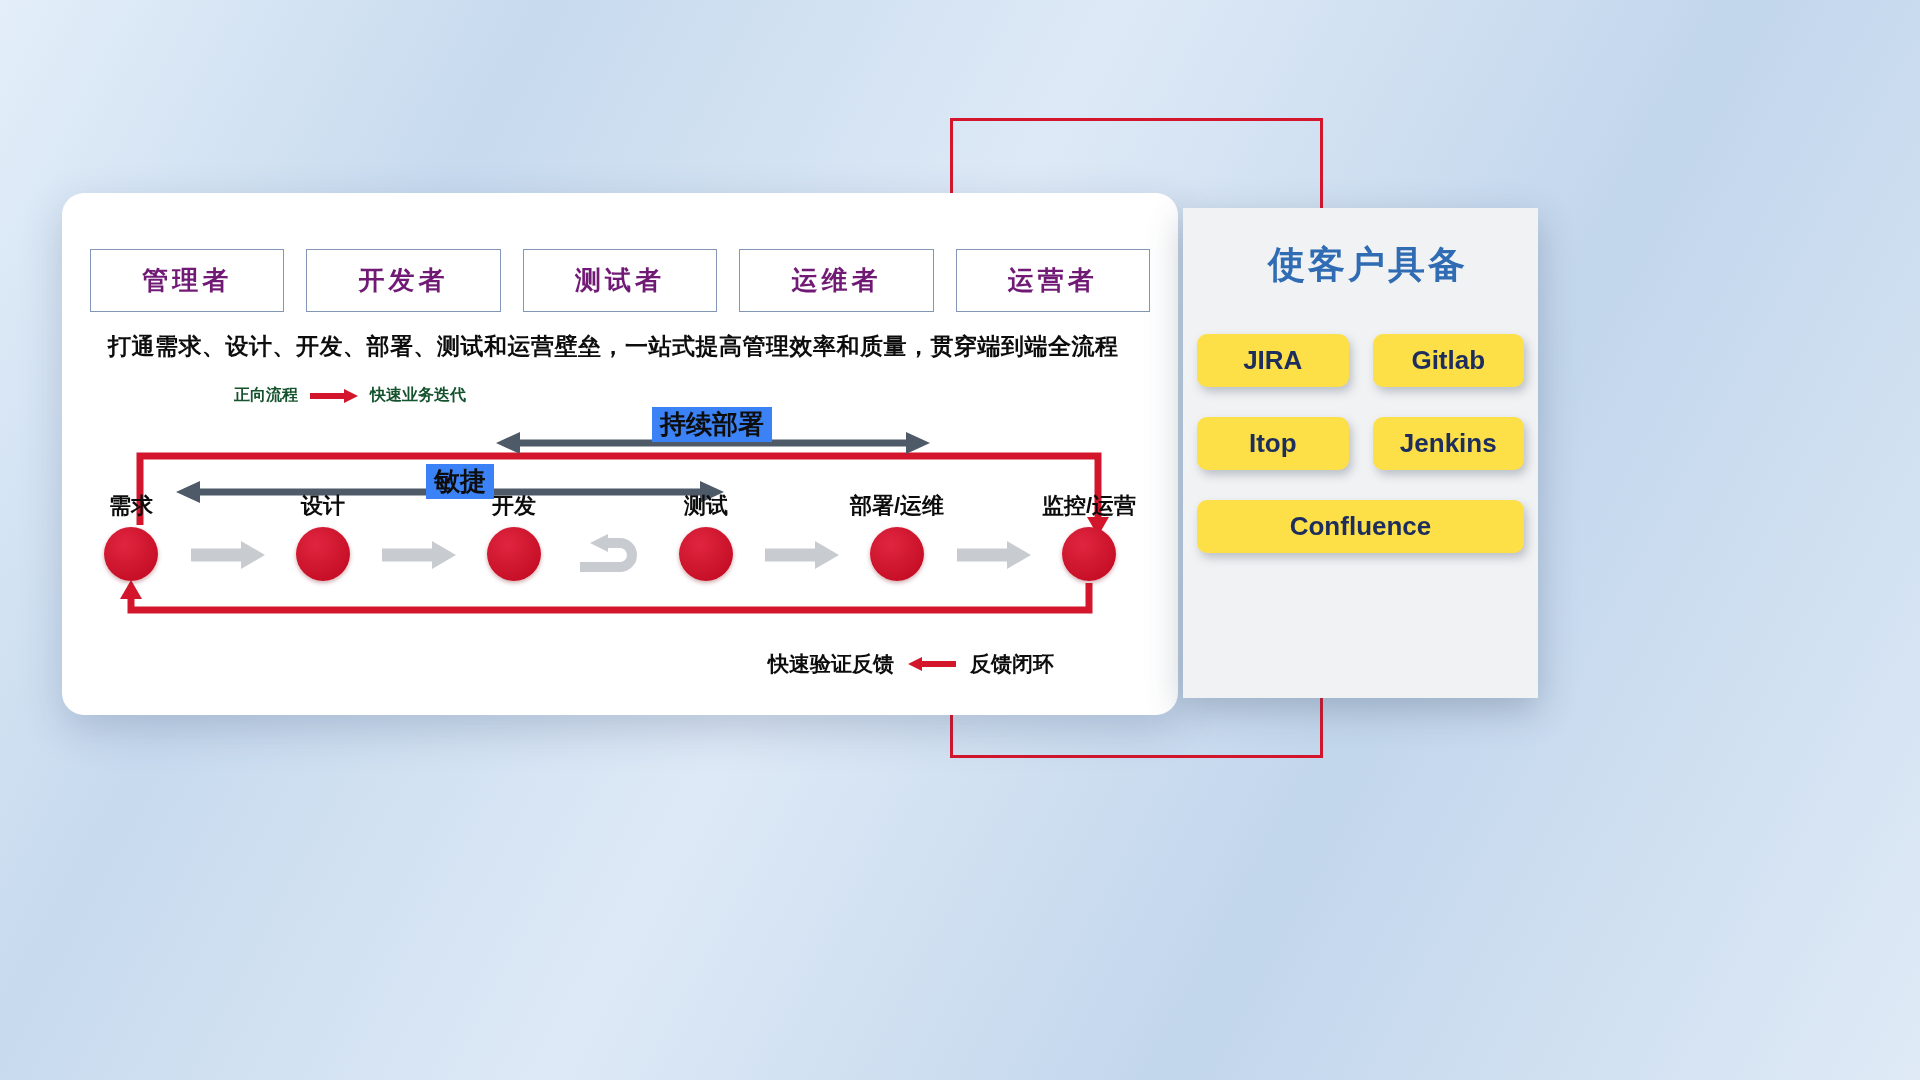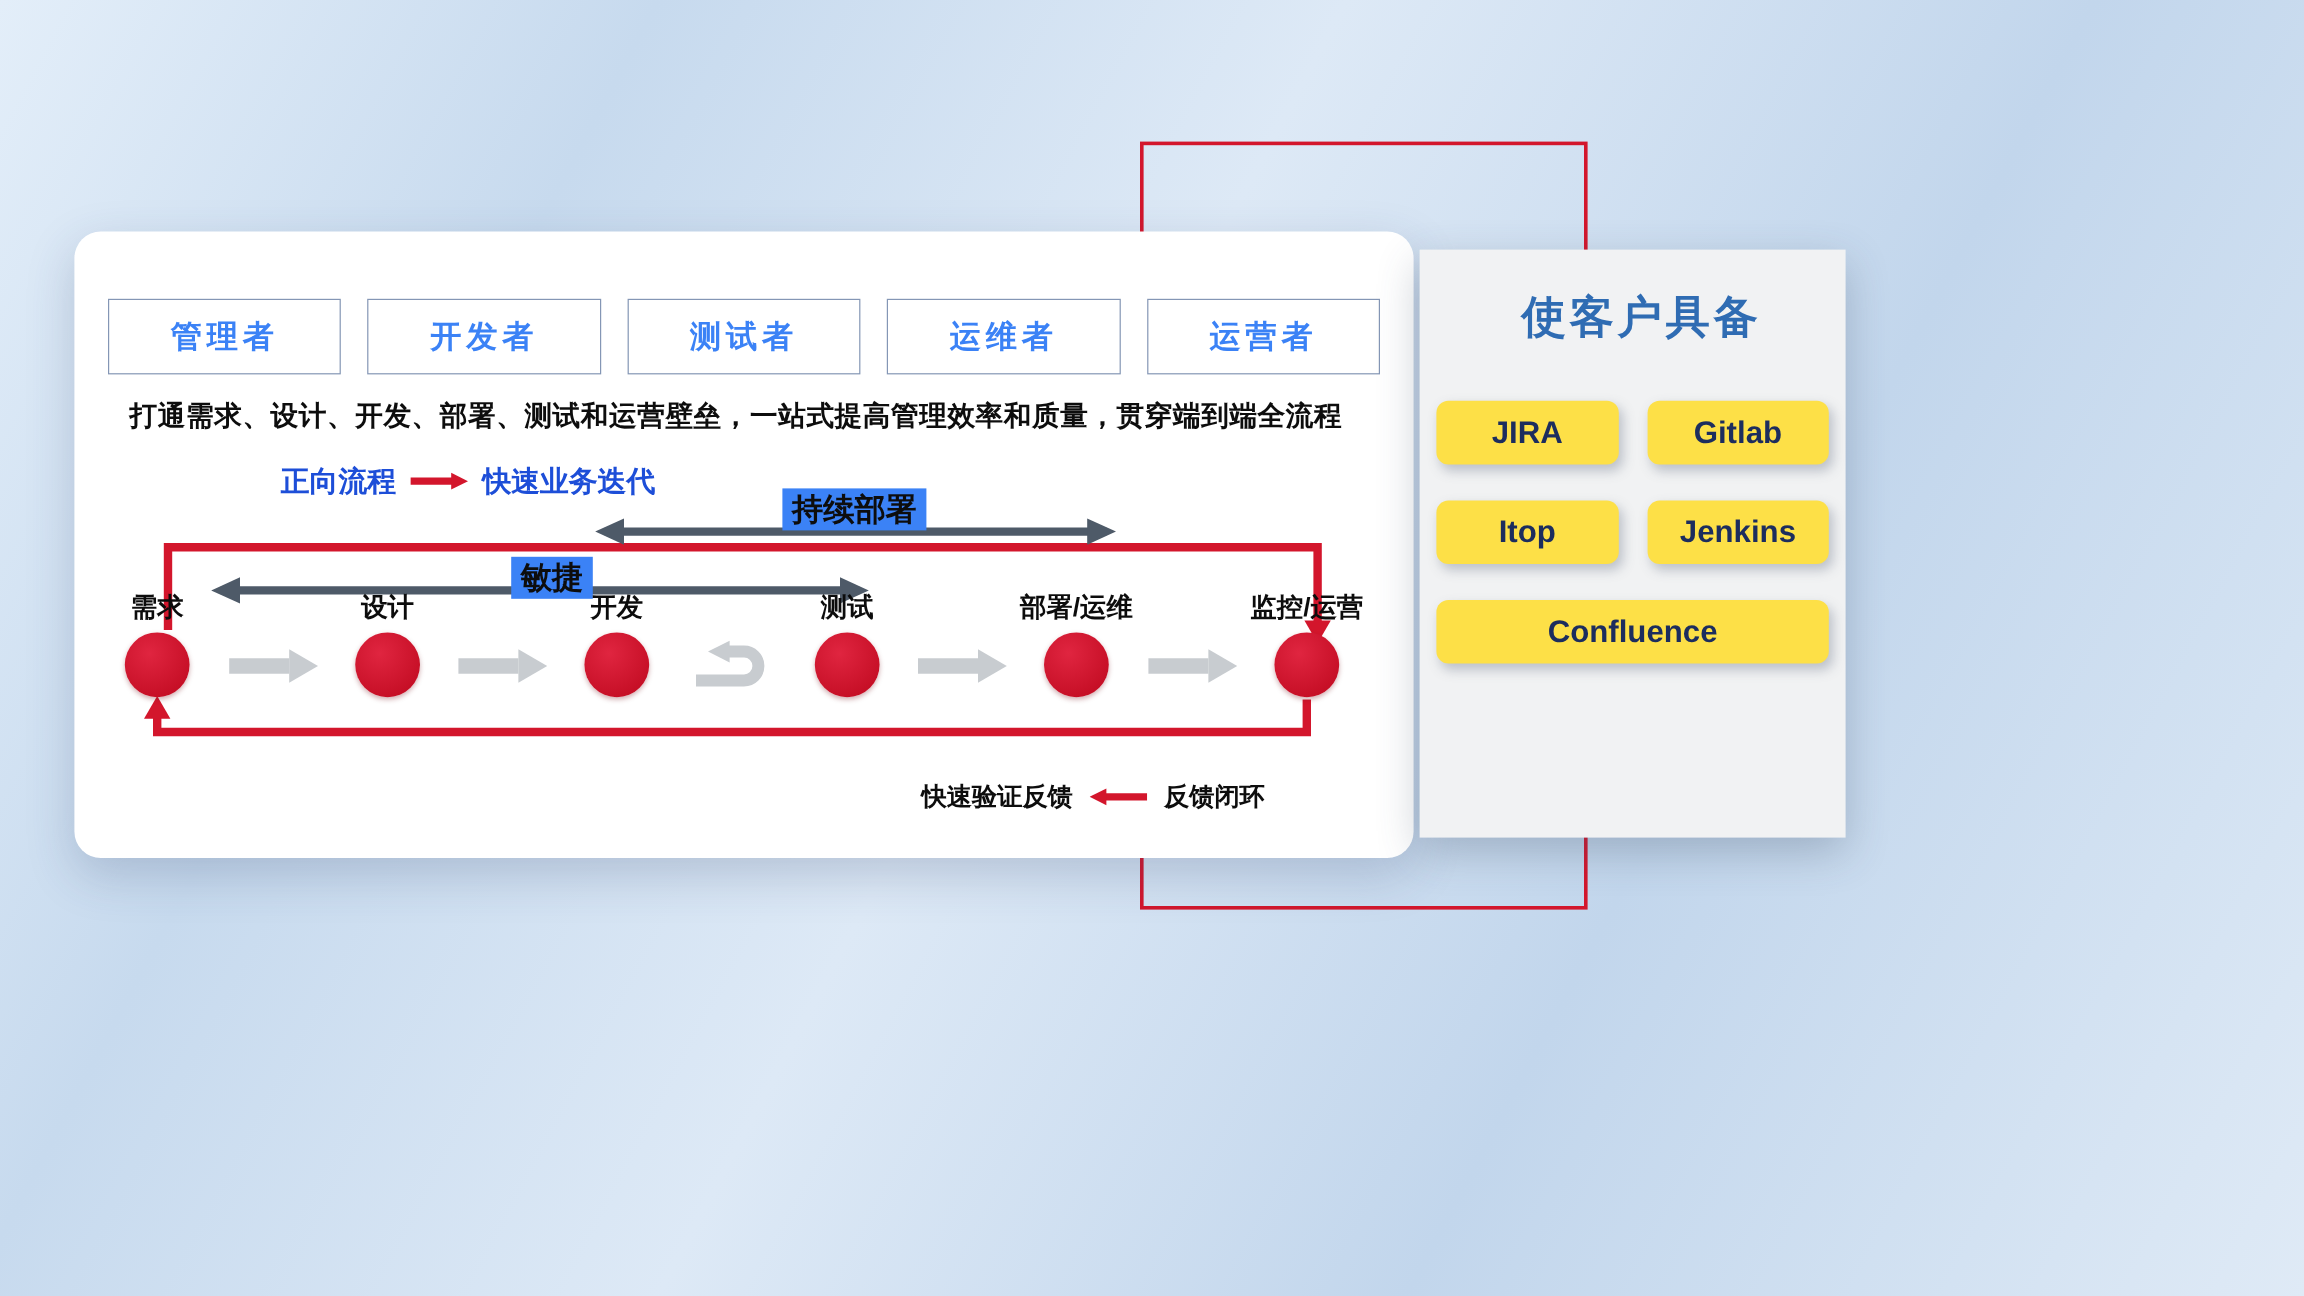--- a/index.html
+++ b/index.html
@@ -23,30 +23,30 @@
     background:#ffffff; border-radius:22px; z-index:2;
     box-shadow:0 14px 40px rgba(50,70,110,0.22);
   }
   .roles-row {
     position:absolute; left:28px; top:56px; width:1060px;
     display:flex; gap:22px;
   }
   .role-box {
     flex:1; height:63px; border:1px solid #8496b5; background:#fff;
     display:flex; align-items:center; justify-content:center;
-    color:#3b82f6; font-size:26px; font-weight:bold; letter-spacing:4px;
+    color:#701a75; font-size:26px; font-weight:bold; letter-spacing:4px;
   }
   .description {
     position:absolute; left:46px; top:138px; white-space:nowrap;
     font-size:23px; font-weight:bold; color:#0d0d0d; letter-spacing:0.5px;
   }
   .legend-forward {
     position:absolute; left:172px; top:192px;
     display:flex; align-items:center; gap:12px;
-    font-size:24px; font-weight:bold; color:#1d4ed8;
+    font-size:16px; font-weight:bold; color:#14532d;
   }
   .legend-feedback {
     position:absolute; left:706px; top:457px;
     display:flex; align-items:center; gap:14px;
     font-size:21px; font-weight:bold; color:#0d0d0d;
   }
   .flow-svg { position:absolute; left:0; top:0; width:1116px; height:522px; }
   .span-label {
     position:absolute; transform:translateX(-50%);
     font-size:26px; font-weight:bold; color:#0d0d0d; background:#3b82f6; padding:0 8px;

